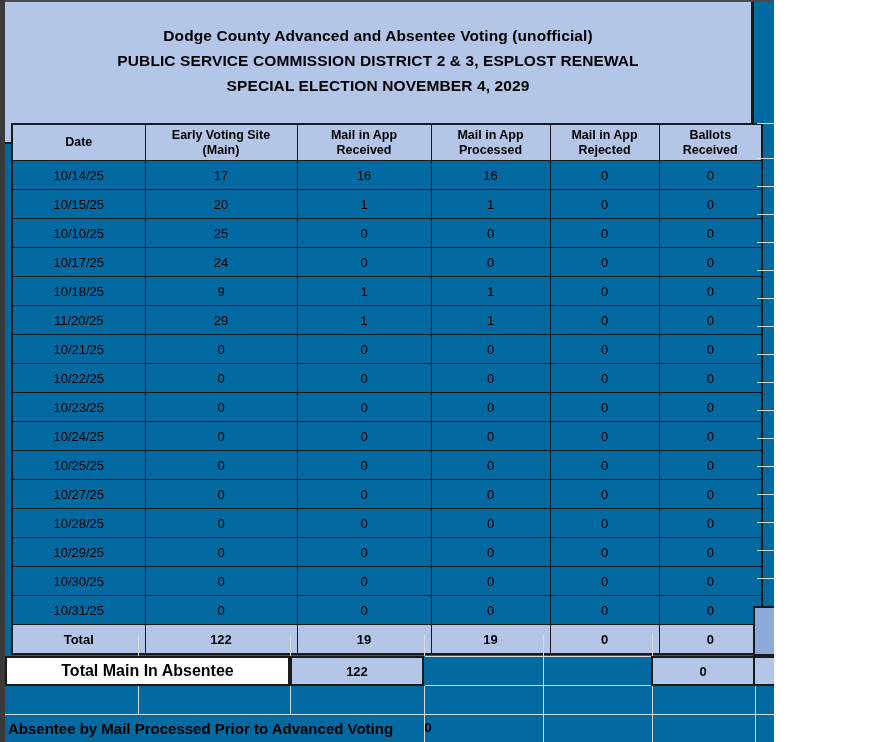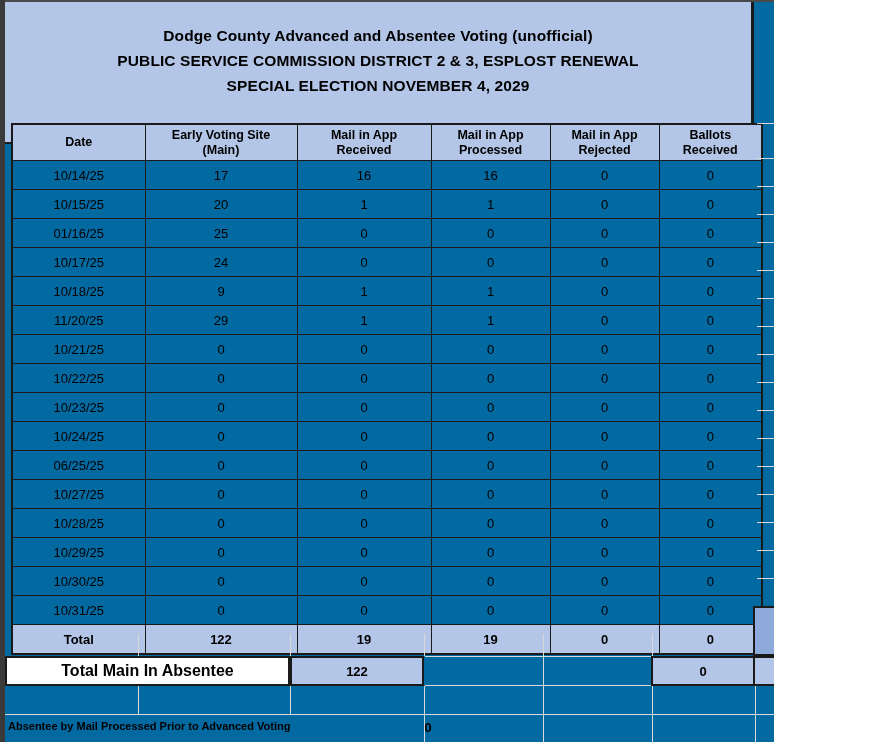--- a/index.html
+++ b/index.html
@@ -56,21 +56,21 @@
     position:absolute;left:290px;top:656px;width:130px;height:26px;background:var(--header-fill);
     border:2px solid var(--line);display:flex;align-items:center;justify-content:center;
     font-weight:bold;font-size:13px;
   }
   .tm-ballots{
     position:absolute;left:651px;top:656px;width:100px;height:26px;background:var(--header-fill);
     border:2px solid var(--line);display:flex;align-items:center;justify-content:center;
     font-weight:bold;font-size:13px;
   }
   .footer-label{
-    position:absolute;left:8px;top:720px;font-weight:bold;font-size:11px;white-space:nowrap;
+    position:absolute;left:8px;top:720px;font-weight:bold;font-size:15px;white-space:nowrap;
   }
   .footer-value{
     position:absolute;left:416px;top:720px;width:24px;text-align:center;
     font-weight:bold;font-size:13.5px;
   }
 
   
   .gl{position:absolute;background:var(--faint);}
   .gl-rightcol-lines{
     position:absolute;left:757px;top:158px;width:108px;height:448px;
@@ -130,21 +130,21 @@
     <tr>
       <td>10/15/25</td>
       <td>20</td>
       <td>1</td>
       <td>1</td>
       <td>0</td>
       <td>0</td>
     </tr>
 
     <tr>
-      <td>01/16/25</td>
+      <td>10/10/25</td>
       <td>25</td>
       <td>0</td>
       <td>0</td>
       <td>0</td>
       <td>0</td>
     </tr>
 
     <tr>
       <td>10/17/25</td>
       <td>24</td>
@@ -202,21 +202,21 @@
     <tr>
       <td>10/24/25</td>
       <td>0</td>
       <td>0</td>
       <td>0</td>
       <td>0</td>
       <td>0</td>
     </tr>
 
     <tr>
-      <td>06/25/25</td>
+      <td>10/25/25</td>
       <td>0</td>
       <td>0</td>
       <td>0</td>
       <td>0</td>
       <td>0</td>
     </tr>
 
     <tr>
       <td>10/27/25</td>
       <td>0</td>

